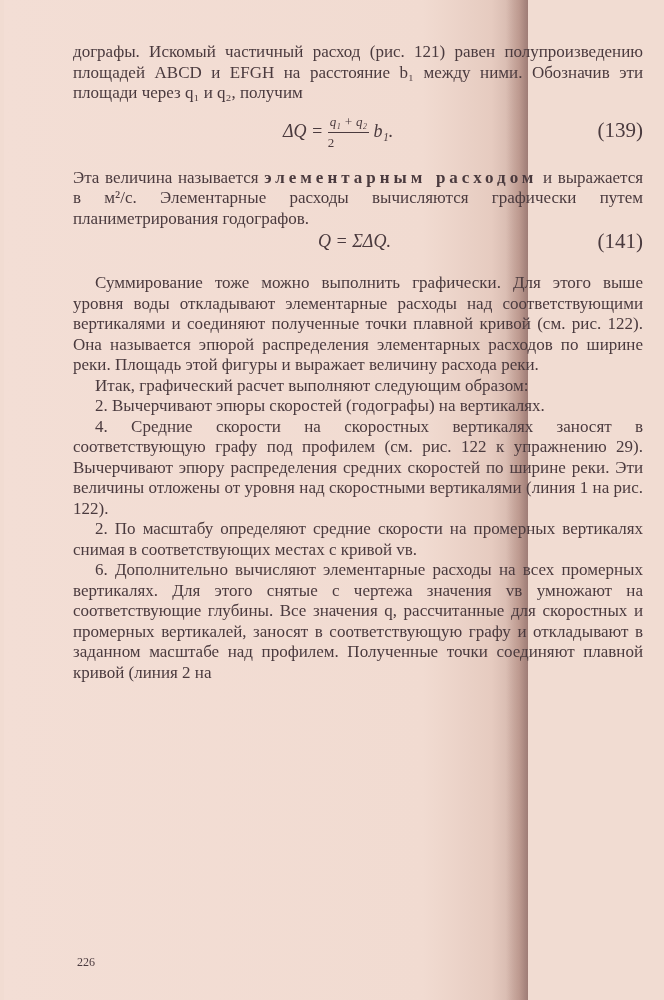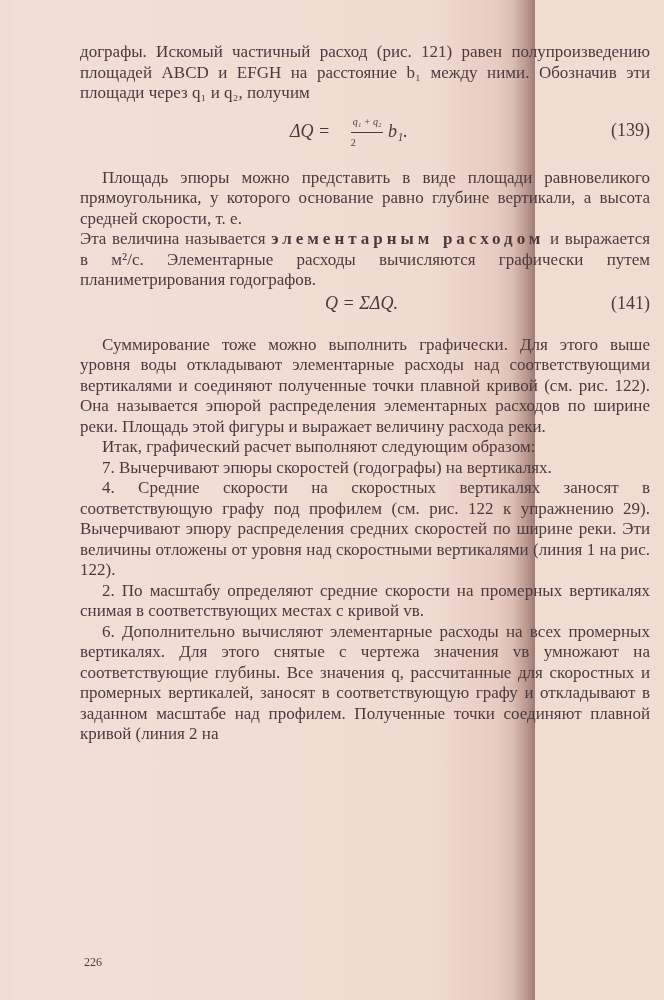--- a/index.html
+++ b/index.html
@@ -4,44 +4,44 @@
 <style>
   html, body { margin: 0; padding: 0; }
   body {
     width: 664px; height: 1000px; overflow: hidden;
     background: #f1dcd2;
     position: relative;
     font-family: "Liberation Serif", "DejaVu Serif", serif;
     color: #4a3a3e;
   }
   .page {
-    position: absolute; left: 11px; top: 0; width: 524px; height: 1000px;
+    position: absolute; left: 4px; top: 0; width: 524px; height: 1000px;
     background: linear-gradient(90deg, #f3ded5 0%, #f1dbd1 80%, #e6cbc0 93%, #c9aaa0 100%);
   }
   .gutter {
     position: absolute; right: 0; top: 0; width: 22px; height: 1000px;
     background: linear-gradient(90deg, rgba(190,150,140,0) 0%, rgba(170,130,120,0.5) 60%, rgba(140,105,100,0.7) 100%);
   }
   .content {
     position: absolute; left: 69px; top: 42px; width: 570px;
     font-size: 17px; line-height: 20.5px;
     text-align: justify;
   }
   p { margin: 0; }
   .indent { text-indent: 22px; }
   .formula {
     position: relative; height: 40px; margin: 6px 0 8px 0; font-family: Liberation Serif, serif;
   }
   .formula .expr {
     position: absolute; top: 0; font-style: italic; font-size: 18px;
   }
   .formula .num {
-    position: absolute; right: 0; top: 10px; font-size: 18px;
+    position: absolute; right: 0; top: 10px; font-size: 21px;
   }
-  .frac { display: inline-block; vertical-align: middle; font-size: 10px; margin-left: 16px; }
+  .frac { display: inline-block; vertical-align: middle; font-size: 13px; }
   .frac .top { display: block; border-bottom: 1px solid #4a3a3e; padding: 0 2px; }
   .frac .bot { display: block; font-style: normal; }
   .spaced { letter-spacing: 4px; font-weight: bold; }
   .gap { height: 20px; }
   .page-number {
     position: absolute; left: 73px; top: 955px; font-size: 12px;
   }
 </style>
 </head>
 <body>
@@ -58,32 +58,31 @@
         <span class="frac">
           <span class="top">q₁ + q₂</span>
           <span class="bot">2</span>
         </span>
         <span>b₁.</span>
       </span>
       <span class="num">(139)</span>
     </div>
 
     <div class="gap" style="height:10px;"></div>
-    <p class="indent">Площадь эпюры можно представить в виде площади равновеликого прямоугольника, у которого основание равно глубине вертикали, а высота средней скорости, т. е.</p>
 
 
     <p><span>Эта величина называется </span><span class="spaced">элементарным расходом</span><span> и выражается в м²/с. Элементарные расходы вычисляются графически путем планиметрирования годографов.</span></p>
 
     <div class="formula" style="height:26px;margin:2px 0 16px 0;">
       <span class="expr" style="left:245px;">Q = ΣΔQ.</span>
       <span class="num" style="top:0;">(141)</span>
     </div>
 
     <p class="indent">Суммирование тоже можно выполнить графически. Для этого выше уровня воды откладывают элементарные расходы над соответствующими вертикалями и соединяют полученные точки плавной кривой (см. рис. 122). Она называется эпюрой распределения элементарных расходов по ширине реки. Площадь этой фигуры и выражает величину расхода реки.</p>
     <p class="indent">Итак, графический расчет выполняют следующим образом:</p>
-    <p class="indent">7. Вычерчивают эпюры скоростей (годографы) на вертикалях.</p>
+    <p class="indent">2. Вычерчивают эпюры скоростей (годографы) на вертикалях.</p>
     <p class="indent">4. Средние скорости на скоростных вертикалях заносят в соответствующую графу под профилем (см. рис. 122 к упражнению 29). Вычерчивают эпюру распределения средних скоростей по ширине реки. Эти величины отложены от уровня над скоростными вертикалями (линия 1 на рис. 122).</p>
     <p class="indent">2. По масштабу определяют средние скорости на промерных вертикалях снимая в соответствующих местах с кривой vв.</p>
     <p class="indent">6. Дополнительно вычисляют элементарные расходы на всех промерных вертикалях. Для этого снятые с чертежа значения vв умножают на соответствующие глубины. Все значения q, рассчитанные для скоростных и промерных вертикалей, заносят в соответствующую графу и откладывают в заданном масштабе над профилем. Полученные точки соединяют плавной кривой (линия 2 на</p>
   </div>
 
   <div class="page-number">226</div>
 </div>
 
 </body></html>

